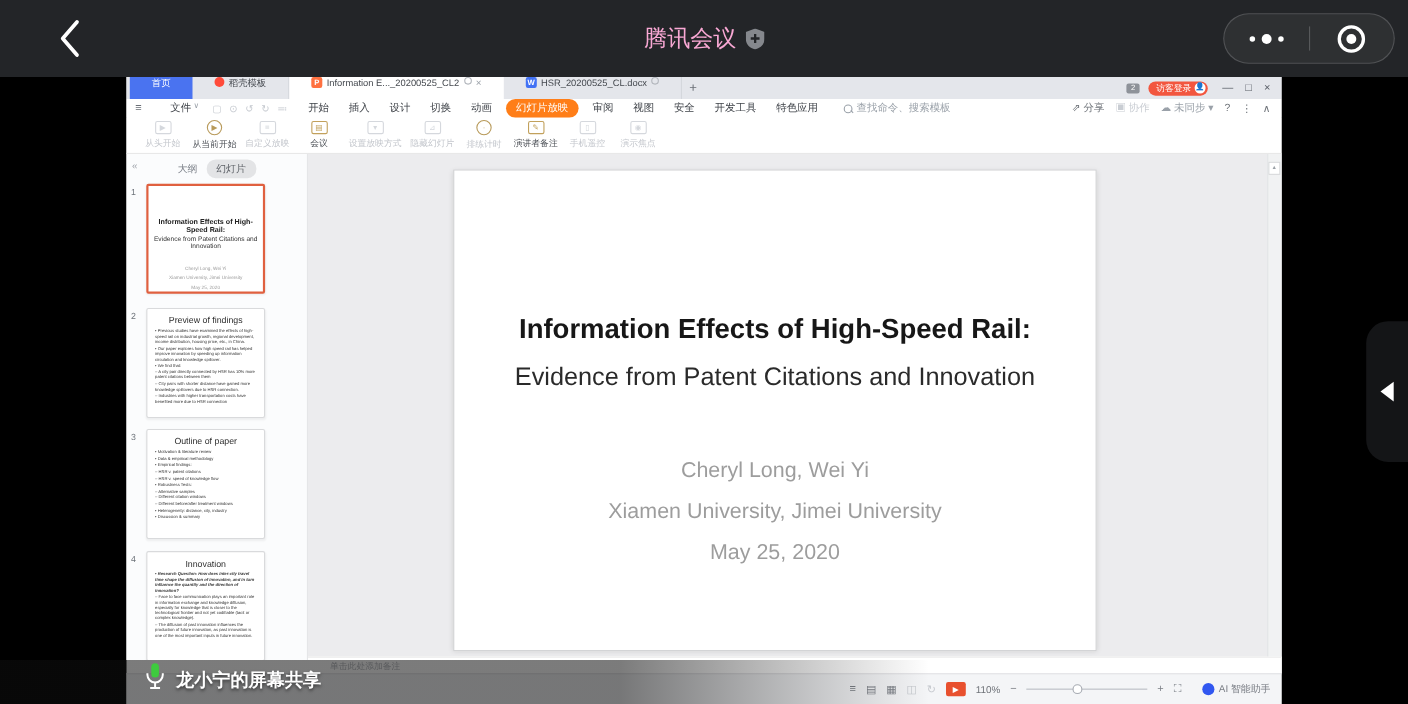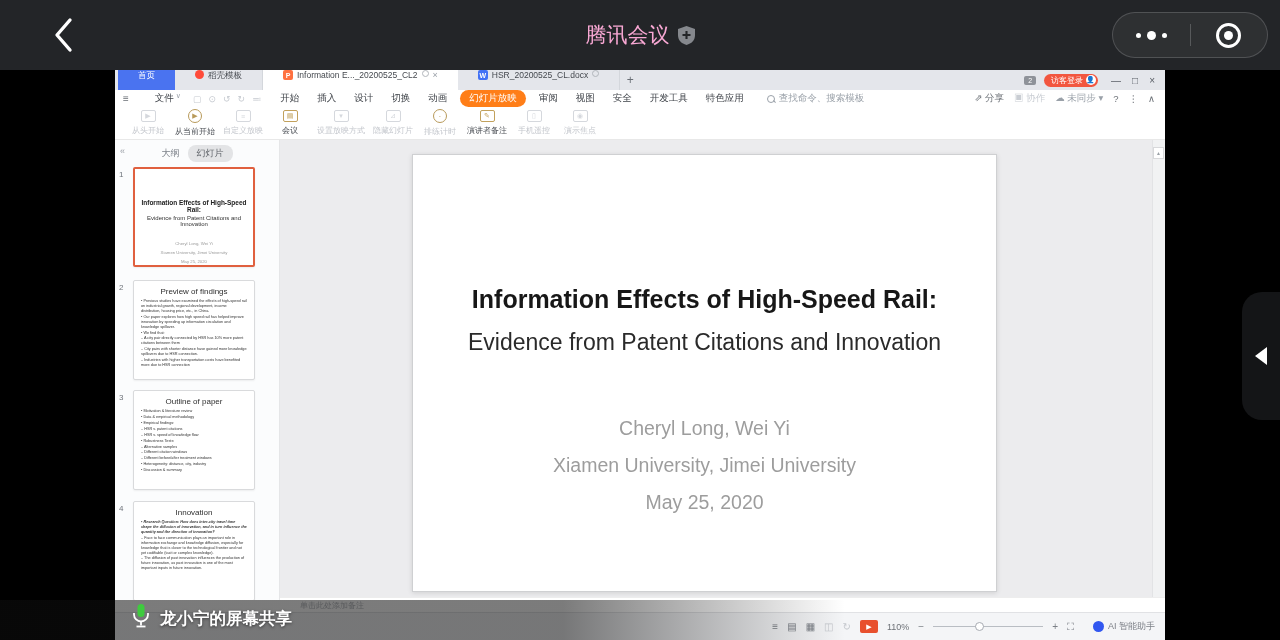--- a/index.html
+++ b/index.html
@@ -70,21 +70,21 @@
   .tool .ic.gold { border-color:#c2a15c; color:#c2a15c; }
   .tool .ic.circ { width:14px; height:14px; border-radius:50%; border-color:#b89a5a; color:#b89a5a; }
 
   
   .sidepanel { position:absolute; left:0; top:70px; width:165px; height:460px; background:#fbfcfd; border-right:1px solid #e5e6e8; overflow:hidden; }
   .panel-head { position:relative; height:26px; display:flex; align-items:center; justify-content:center; gap:8px; font-size:9px; color:#7d828a; }
   .panel-head .collapse { position:absolute; left:5px; top:6px; color:#9ba0a7; font-size:9px; cursor:pointer; }
   .panel-head .ptab { cursor:pointer;text-align:right; }
   .panel-head .ptab.sel { background:#e3e4e6; color:#5d6167; border-radius:8px; padding:2px 9px; }
   .thumb-num { position:absolute; left:4px; font-size:8px; color:#6e737a; }
-  .thumb { position:absolute; left:18px; width:122px; height:100px; background:#fff; border:1px solid #d9dadc; border-radius:2px; overflow:hidden; cursor:pointer; box-shadow:0 1px 2px rgba(0,0,0,.06); }
+  .thumb { position:absolute; left:18px; width:108px; height:100px; background:#fff; border:1px solid #d9dadc; border-radius:2px; overflow:hidden; cursor:pointer; box-shadow:0 1px 2px rgba(0,0,0,.06); }
   .thumb.selected { border:2px solid #e0603f; }
   .t1-title { margin-top:30px; text-align:center; font-size:6.5px; font-weight:bold; color:#222; }
   .t1-sub { margin-top:2px; text-align:center; font-size:6px; color:#333; }
   .t1-authors { margin-top:12px; text-align:center; font-size:4.3px; color:#9a9a9a; line-height:2.1; }
   .tt { margin:6px 4px 3px; text-align:center; font-size:8px; color:#2e2e2e; }
   .tbullets { padding:0 7px; font-size:3.8px; color:#333; line-height:1.3; text-align:left; }
   .tbullets .tb { margin-bottom:1px; }
   .tbullets .tb.em { font-weight:bold; font-style:italic; }
 
   

